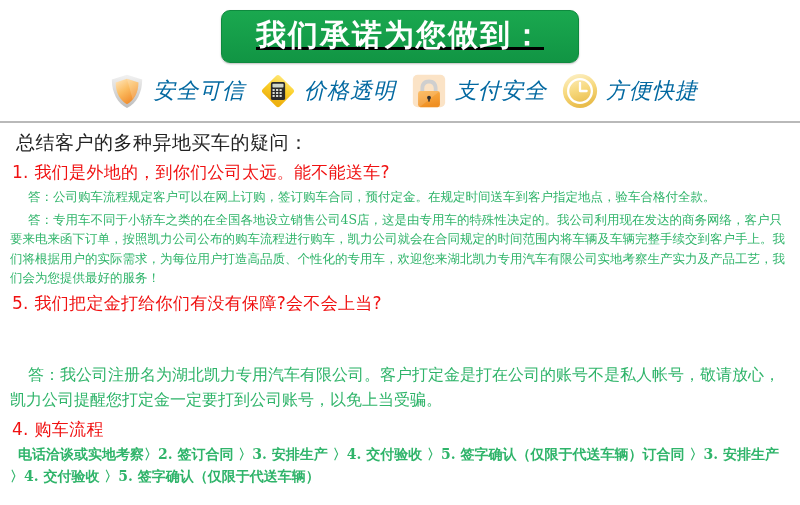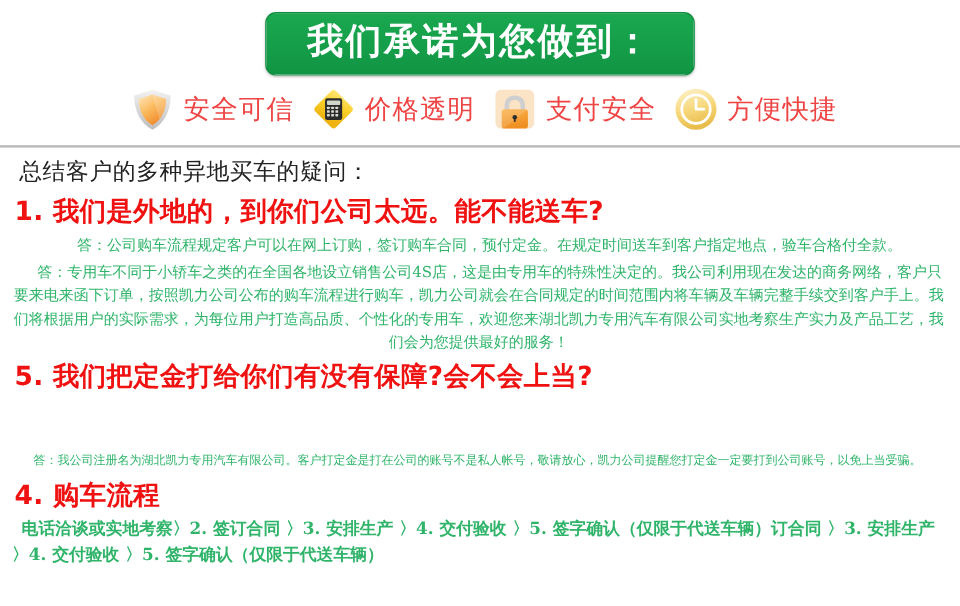--- a/index.html
+++ b/index.html
@@ -14,20 +14,21 @@
     overflow: hidden;
     position: relative;
   }
 
   
   .banner-wrap {
     width: 800px;
     padding-top: 10px;
     display: flex;
     justify-content: center;
+    text-decoration: underline;
   }
   .banner {
     background: linear-gradient(180deg, #1aa84f 0%, #119544 100%);
     border-radius: 9px;
     border: 1px solid #0e8a3e;
     box-shadow: 0 1px 2px rgba(0,0,0,0.25);
     padding: 5px 34px 8px 34px;
     color: #ffffff;
     font-family: "DejaVu Serif", "Liberation Serif", serif;
     font-size: 30px;
@@ -47,23 +48,24 @@
     padding-left: 6px;
   }
   .feature {
     display: flex;
     align-items: center;
     gap: 7px;
   }
   .feature-label {
     font-family: "DejaVu Serif", "Liberation Serif", serif;
     font-size: 22px;
-    color: #ef4444;
+    color: #0369a1;
     white-space: nowrap;
     letter-spacing: 1px;
+    font-style: italic;
   }
   .ic {
     width: 38px;
     height: 38px;
     flex: 0 0 38px;
     display: block;
   }
 
   
   .divider {
@@ -79,36 +81,36 @@
   }
   .sec-title {
     font-family: "DejaVu Serif", "Liberation Serif", serif;
     font-size: 19px;
     color: #222222;
     margin: 7px 0 4px 6px;
     letter-spacing: 0.5px;
   }
   .q {
     font-family: "DejaVu Sans", "Liberation Sans", sans-serif;
-    font-size: 22px;
-    font-weight: bold;
+    font-size: 17px;
+    font-weight: normal;
     color: #f01111;
     margin: 5px 0 3px 2px;
     letter-spacing: 0.3px;
   }
   .a {
     font-family: "DejaVu Serif", "Liberation Serif", serif;
     color: #2fb46a;
     line-height: 1.55;
     margin: 0 0 4px 0;
     text-indent: 18px;
     letter-spacing: 0px;
   }
-  .a.small { font-size: 12.5px; text-align: center; }
-  .a.mid   { font-size: 10px; margin-top: 48px; }
+  .a.small { font-size: 12.5px; }
+  .a.mid   { font-size: 16px; margin-top: 48px; }
   .a.flow  { font-size: 14px; text-indent: 8px; font-weight: bold; }
 </style>
 </head>
 <body>
 
 <div class="banner-wrap">
   <div class="banner">我们承诺为您做到：</div>
 </div>
 
 <div class="features">

